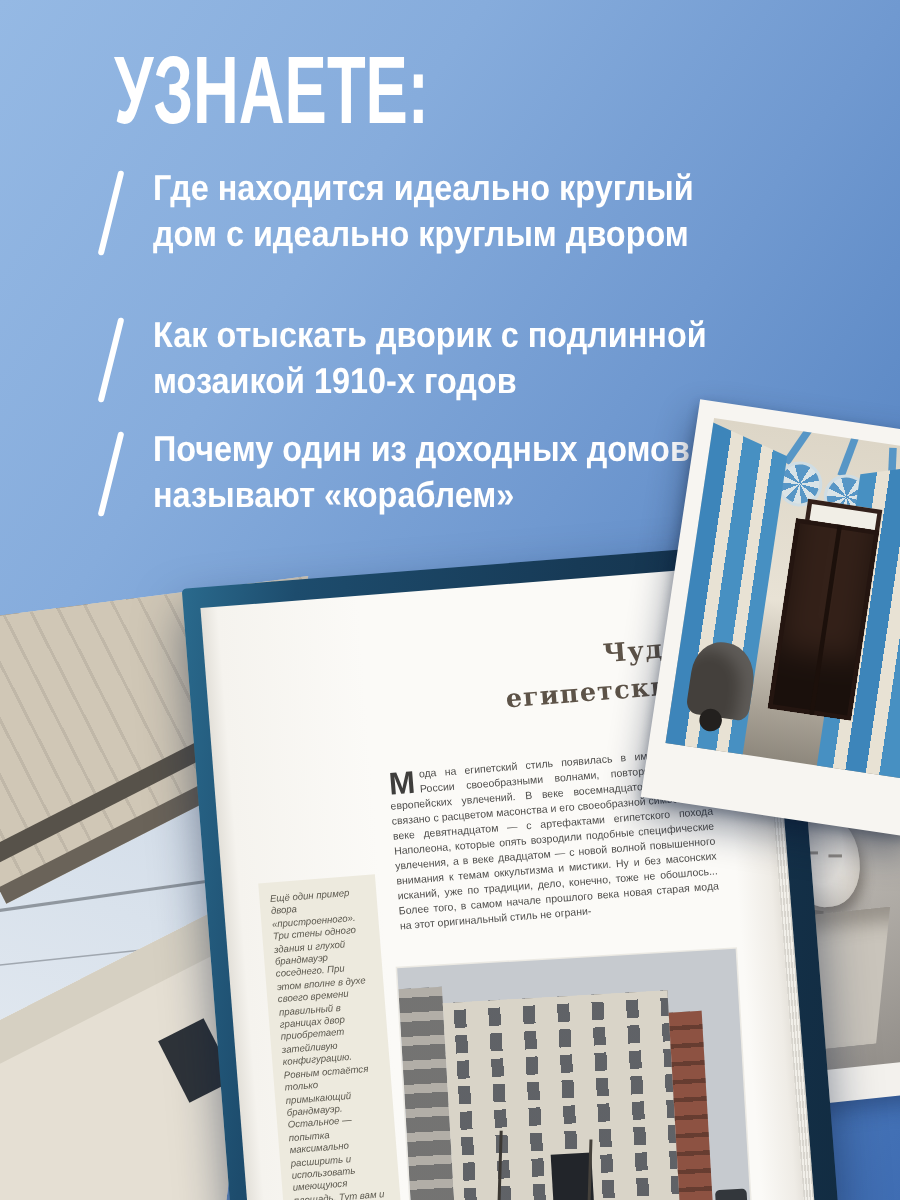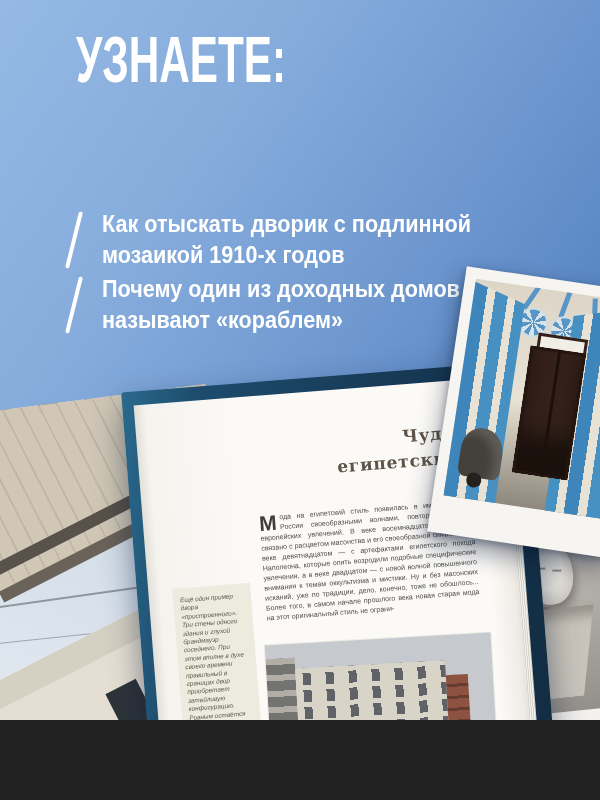--- a/index.html
+++ b/index.html
@@ -1,28 +1,28 @@
 <!DOCTYPE html>
 <html><head>
 <meta charset="utf-8">
 <style>
   html,body{margin:0;padding:0;background:#222;}
   .canvas{
-    position:relative;width:600px;height:720px;overflow:hidden;margin:0 auto;
+    position:relative;width:600px;height:800px;overflow:hidden;margin:0 auto;
     font-family:"Liberation Sans",sans-serif;
     background:linear-gradient(125deg,#95b9e4 0%,#86acdc 28%,#7099d0 52%,#5684c2 76%,#3f6db3 100%);
   }
   
   .headline{
     position:absolute;left:76px;top:28px;margin:0;color:#fff;
     font-size:64px;font-weight:700;letter-spacing:0px;line-height:1;
     transform:scaleX(.66);transform-origin:left top;white-space:nowrap;
   }
   .bullet{position:absolute;left:72px;display:flex;align-items:flex-start;width:470px;}
-  .b1{top:110px}.b2{top:208px}.b3{top:273px}
+  .b1{top:110px}.b2{top:208px}.b3{top:284px}
   .bullet .mark{flex:none;width:4px;height:58px;background:#fff;border-radius:2px;
     transform:rotate(14deg);margin-top:3px;}
   .bullet p{margin:0 0 0 26px;color:#fff;font-size:24px;font-weight:700;line-height:1.3;
     transform:scaleX(.9);transform-origin:left top;width:430px;}
   
   .left-photo{position:absolute;left:-6px;top:384px;width:218px;height:416px;z-index:1;
     clip-path:polygon(0 6.5%,97% 0,72% 100%,0 100%);
     background:linear-gradient(200deg,#c8d4e3 0%,#d9e2ec 55%,#e7ecf2 100%);}
   .left-photo>div{position:absolute;}
   .lp-windows{left:-55px;top:-40px;width:300px;height:52px;transform:rotate(-27deg);
@@ -119,20 +119,24 @@
     border-radius:45% 50% 18% 18%;box-shadow:inset -8px 6px 10px rgba(255,255,255,.15);}
   .pol-wheel{left:20px;bottom:12px;width:15px;height:15px;border-radius:50%;background:#23201e;}
 </style>
 </head>
 <body>
 
 <div class="canvas">
 
   <h1 class="headline">УЗНАЕТЕ:</h1>
 
+  <div class="bullet b1">
+    <span class="mark"></span>
+    <p>Где находится идеально круглый дом с идеально круглым двором</p>
+  </div>
   <div class="bullet b2">
     <span class="mark"></span>
     <p>Как отыскать дворик с подлинной мозаикой 1910-х годов</p>
   </div>
   <div class="bullet b3">
     <span class="mark"></span>
     <p>Почему один из доходных домов называют «кораблем»</p>
   </div>
 
   <div class="left-photo">

